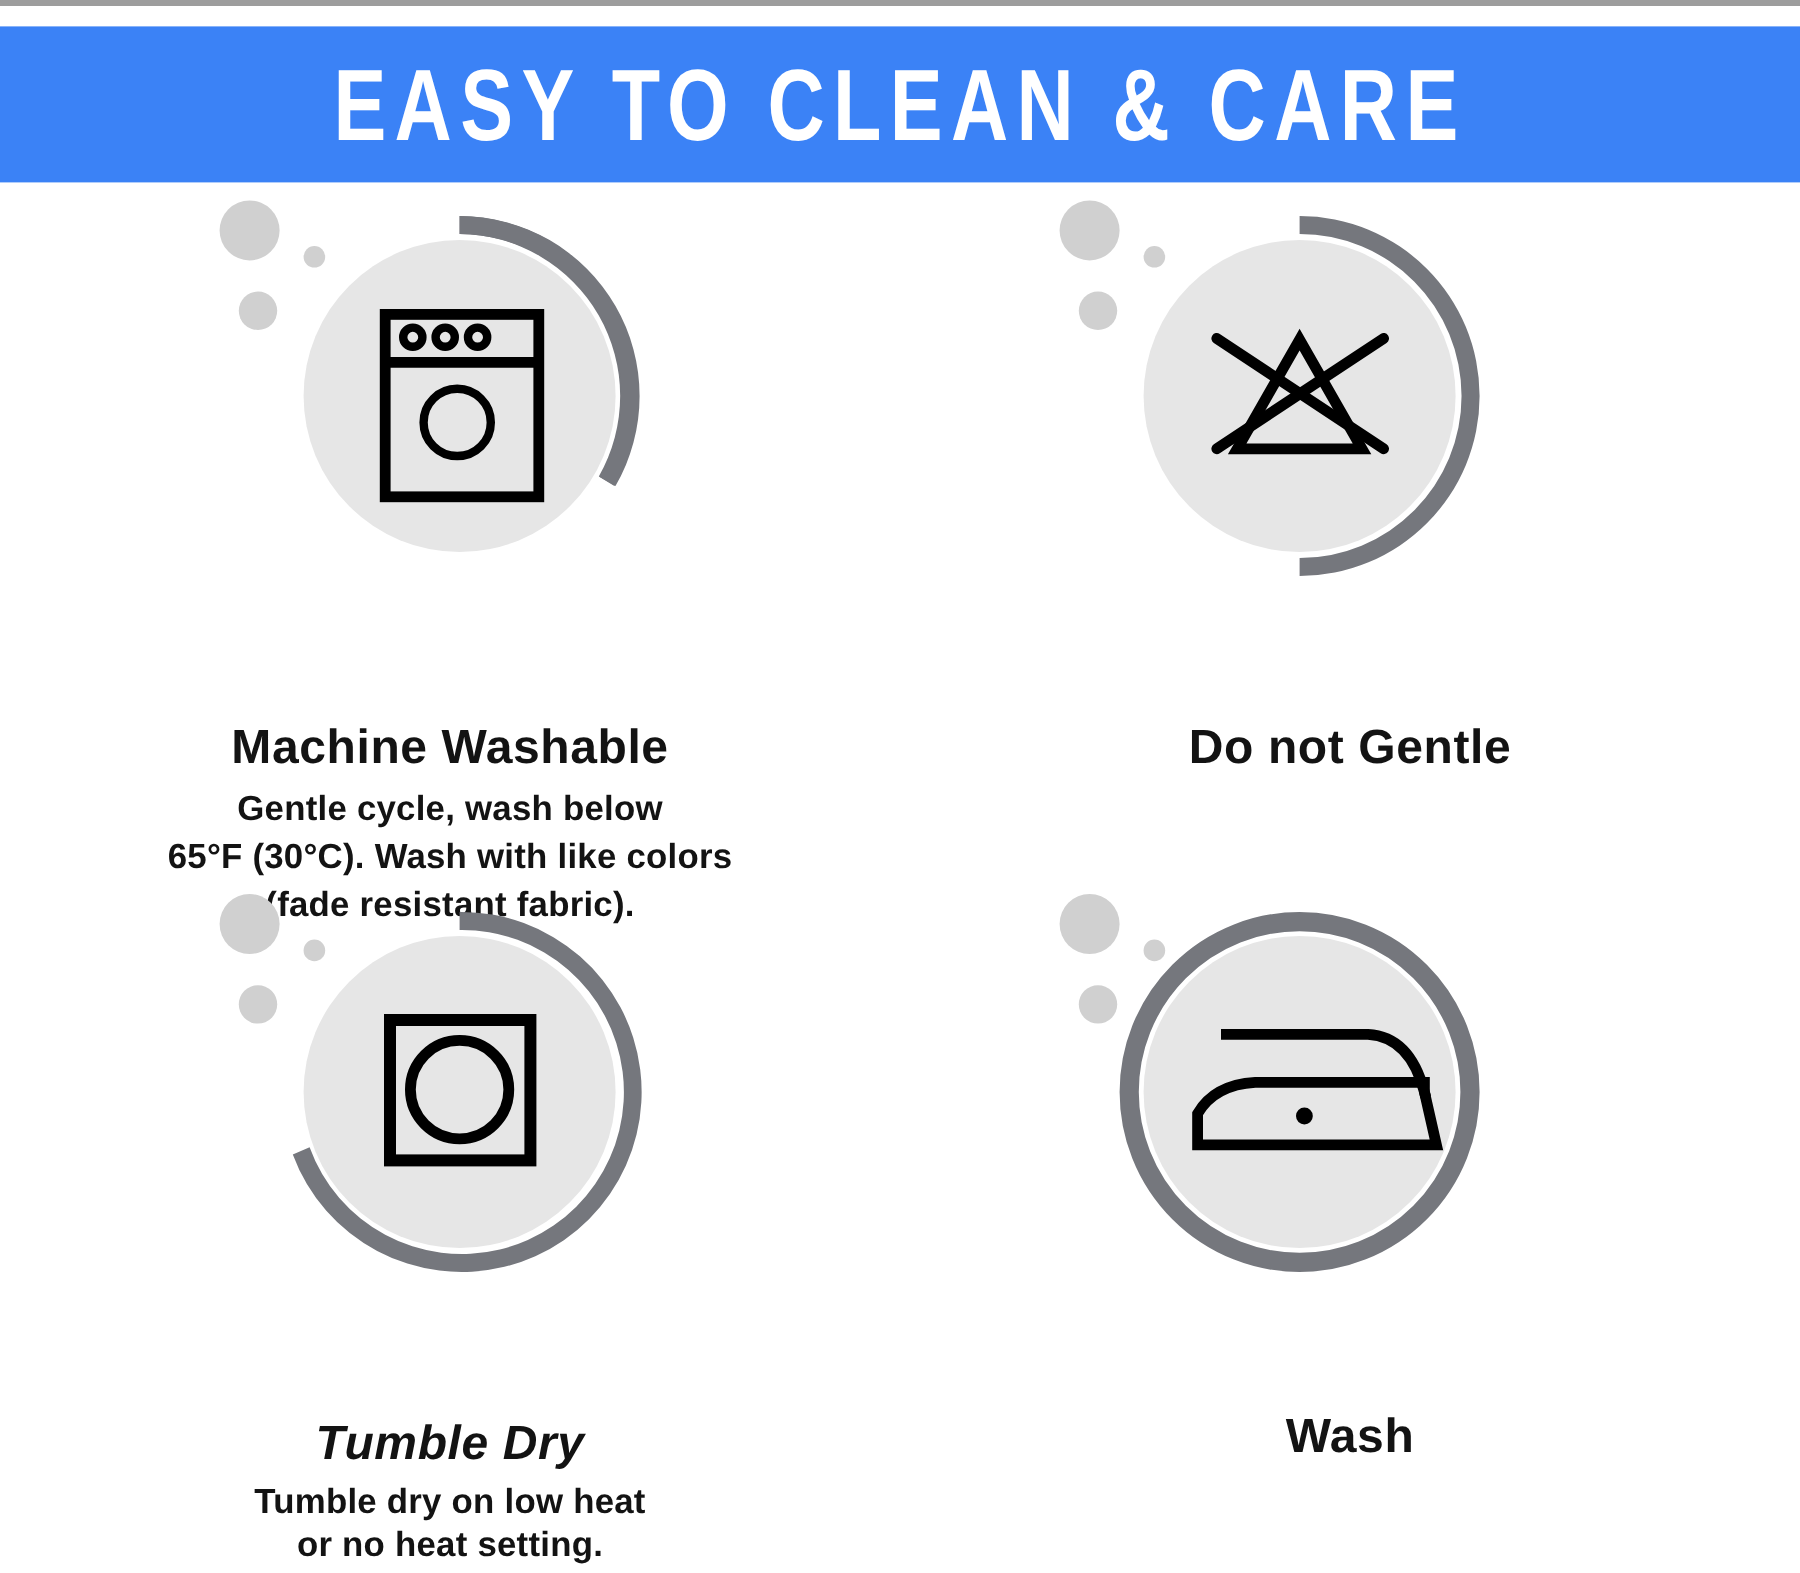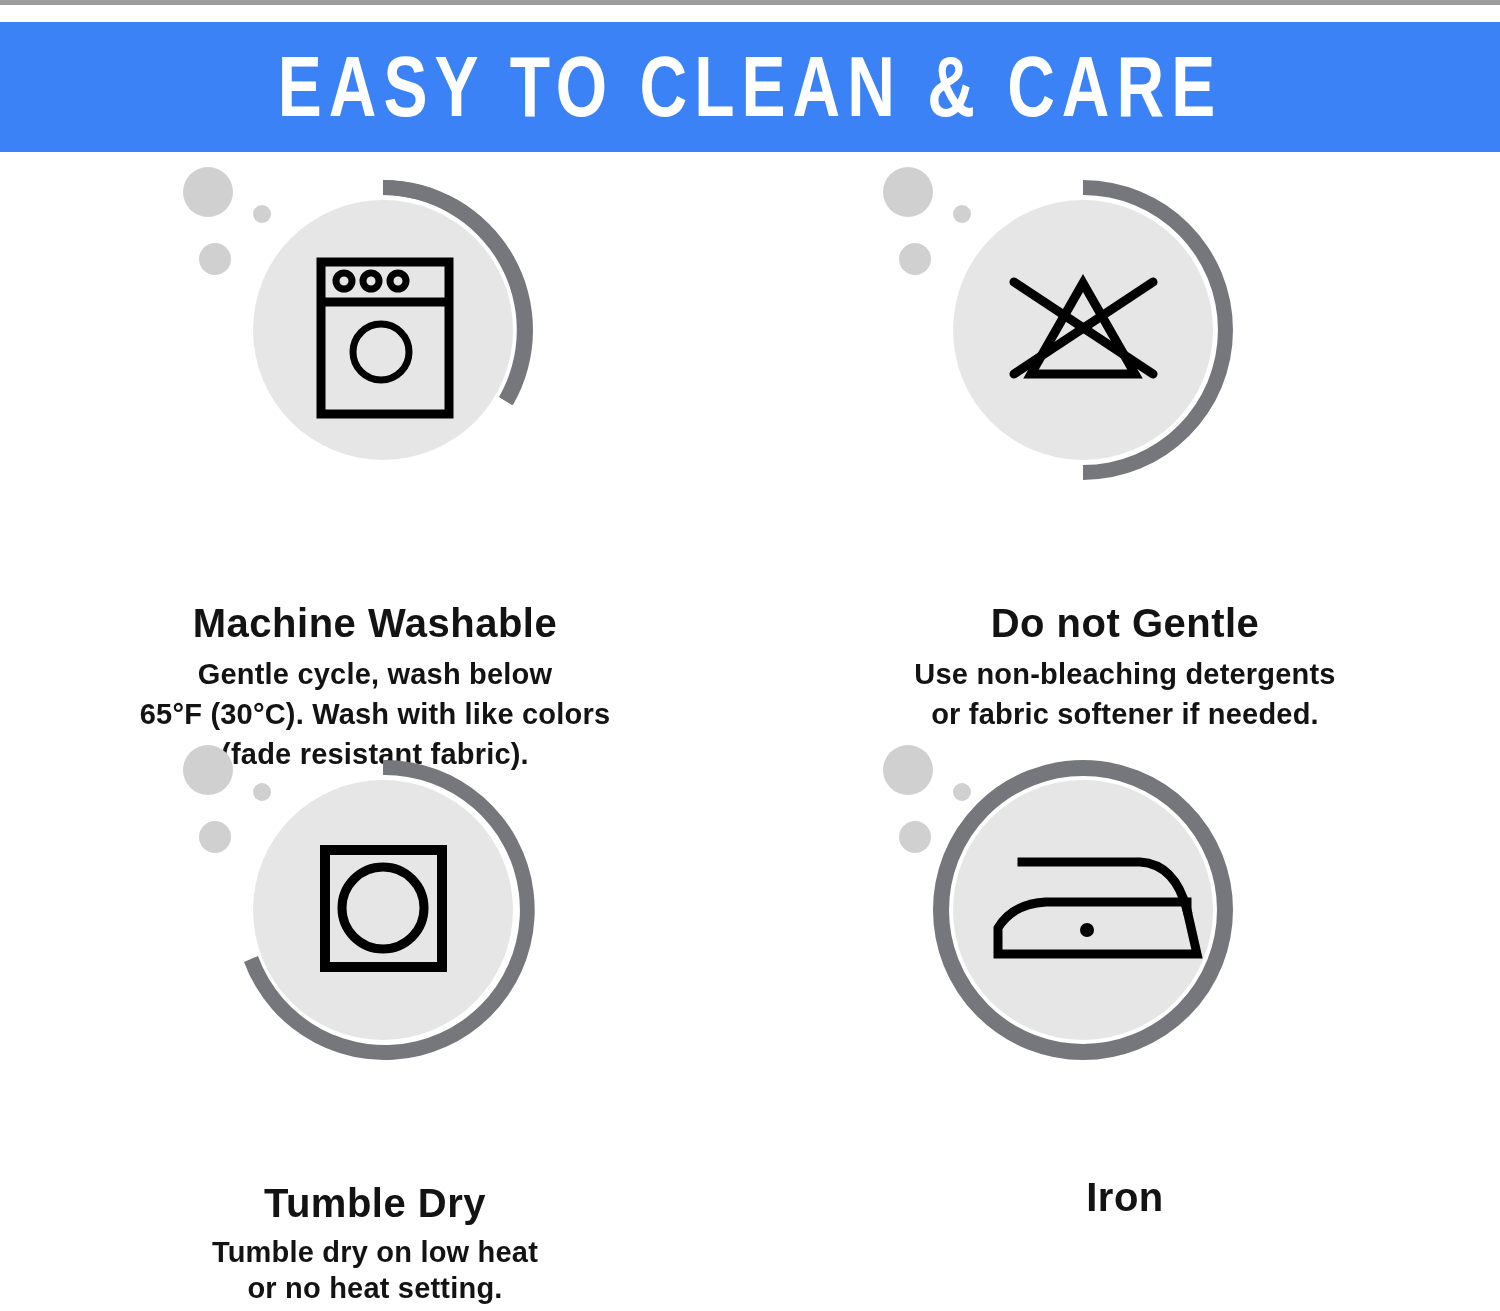--- a/index.html
+++ b/index.html
@@ -98,21 +98,21 @@
     letter-spacing: 0.2px;
     color: #131313;
     line-height: 1.38;
     white-space: pre-line;
   }
 
   .card-tl .label { top: 448px; }
   .card-tl .desc  { top: 502px; }
   .card-tr .label { top: 448px; }
   .card-tr .desc  { top: 502px; }
-  .card-bl .label { top: 448px; }
+  .card-bl .label { top: 448px; font-style: italic; }
   .card-bl .desc  { top: 502px; line-height: 1.25; }
   .card-br .label { top: 442px; }
   .card-br .desc  { top: 502px; }
 </style>
 </head>
 <body>
 
 <div class="top-rule"></div>
 
 <div class="banner">
@@ -161,22 +161,20 @@
         <path d="M 333 28 A 150 150 0 0 1 333 328 L 333 313 A 135 135 0 0 0 333 43 Z" fill="#75777d"></path>
 
         <g stroke="#000000" stroke-width="9" stroke-linecap="round" fill="none">
           <path d="M 333 131 L 281 222 L 385 222 Z"></path>
           <line x1="264" y1="130" x2="403" y2="222"></line>
           <line x1="403" y1="130" x2="264" y2="222"></line>
         </g>
       </svg>
     </div>
     <div class="label">Do not Gentle</div>
-    <div class="desc">Use non-bleaching detergents
-or fabric softener if needed.</div>
   </div>
 
   <div class="card card-bl">
     <div class="badge">
       <svg viewBox="0 0 750 360" xmlns="http://www.w3.org/2000/svg">
         <circle cx="208" cy="38" r="25" fill="#d0d0d0"></circle>
         <circle cx="262" cy="60" r="9" fill="#d0d0d0"></circle>
         <circle cx="215" cy="105" r="16" fill="#d0d0d0"></circle>
         <circle cx="383" cy="178" r="130" fill="#e6e6e6"></circle>
 
@@ -203,17 +201,17 @@
         <circle cx="333" cy="178" r="142" fill="none" stroke="#75777d" stroke-width="16"></circle>
         <circle cx="333" cy="178" r="130" fill="#e6e6e6"></circle>
 
         <g fill="none" stroke="#000000" stroke-width="9" stroke-linecap="square">
           <path d="M 272 130 L 390 130 Q 425 132 437 178"></path>
           <path d="M 248 222 L 248 196 Q 262 172 296 170 L 437 170 L 437 178 L 447 222 Z"></path>
         </g>
         <circle cx="337" cy="198" r="7" fill="#000000"></circle>
       </svg>
     </div>
-    <div class="label">Iron</div>
+    <div class="label">Wash</div>
     <div class="desc"></div>
   </div>
 
 </div>
 
 </body></html>

